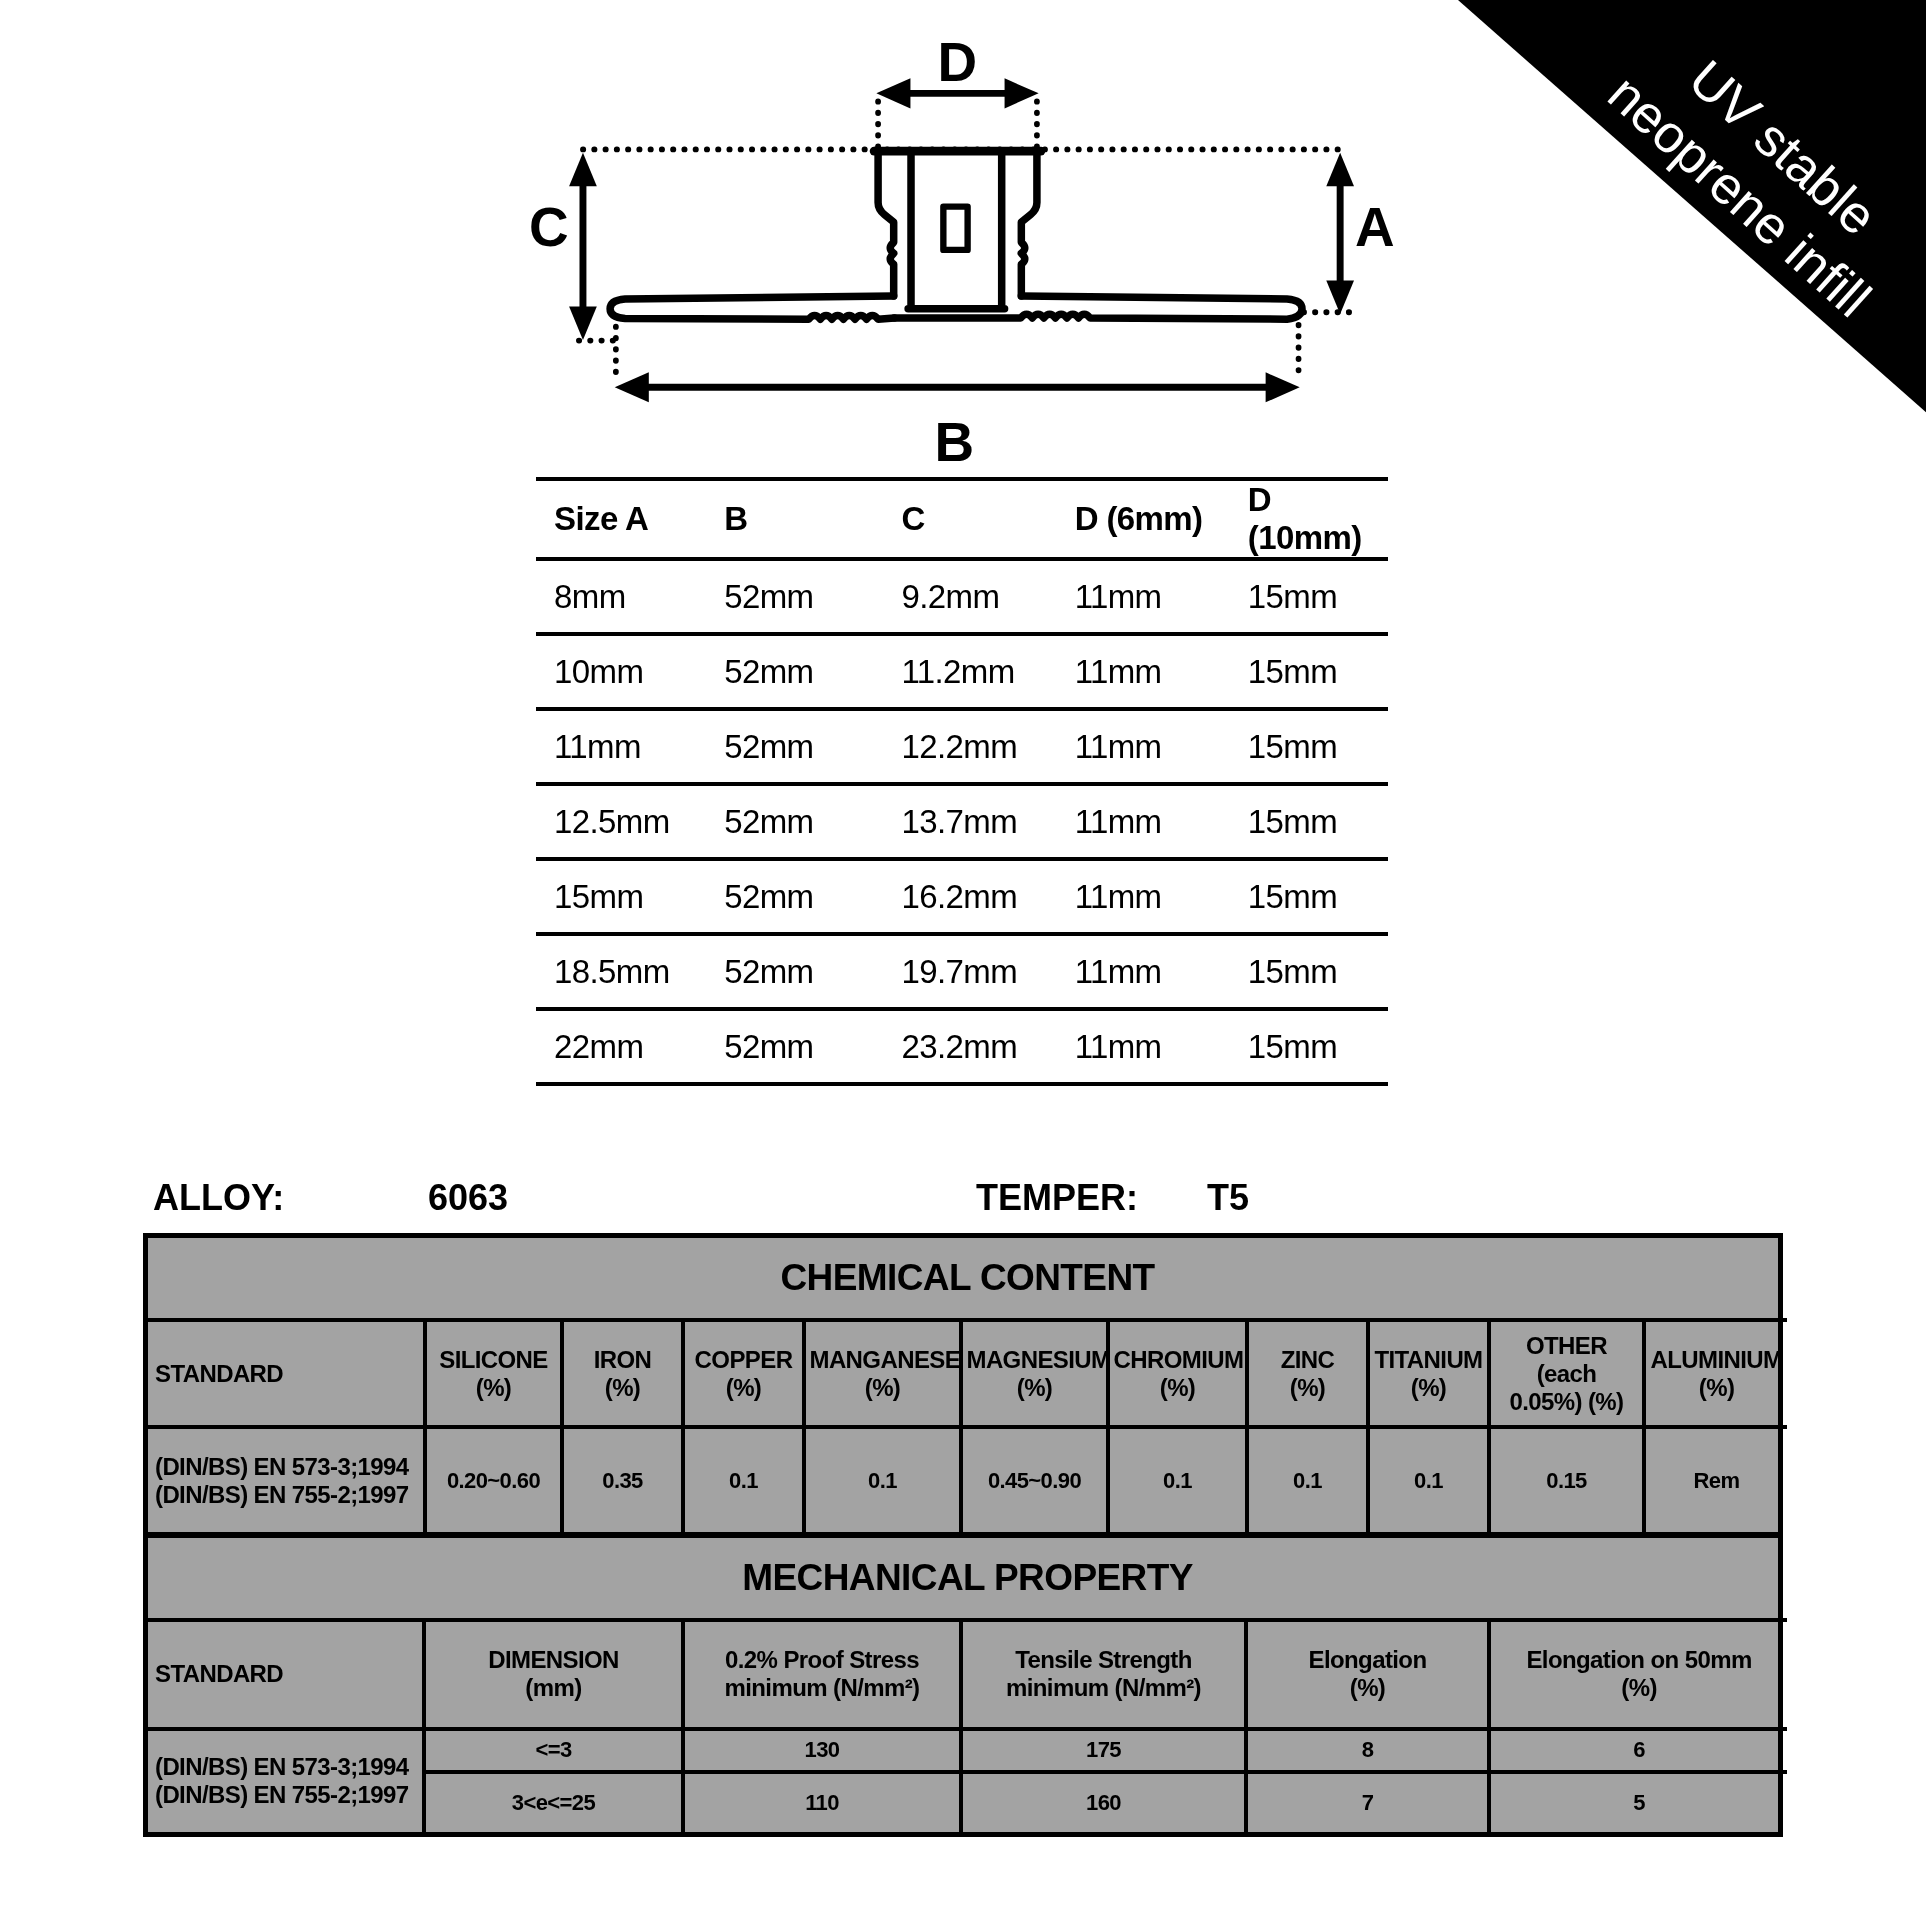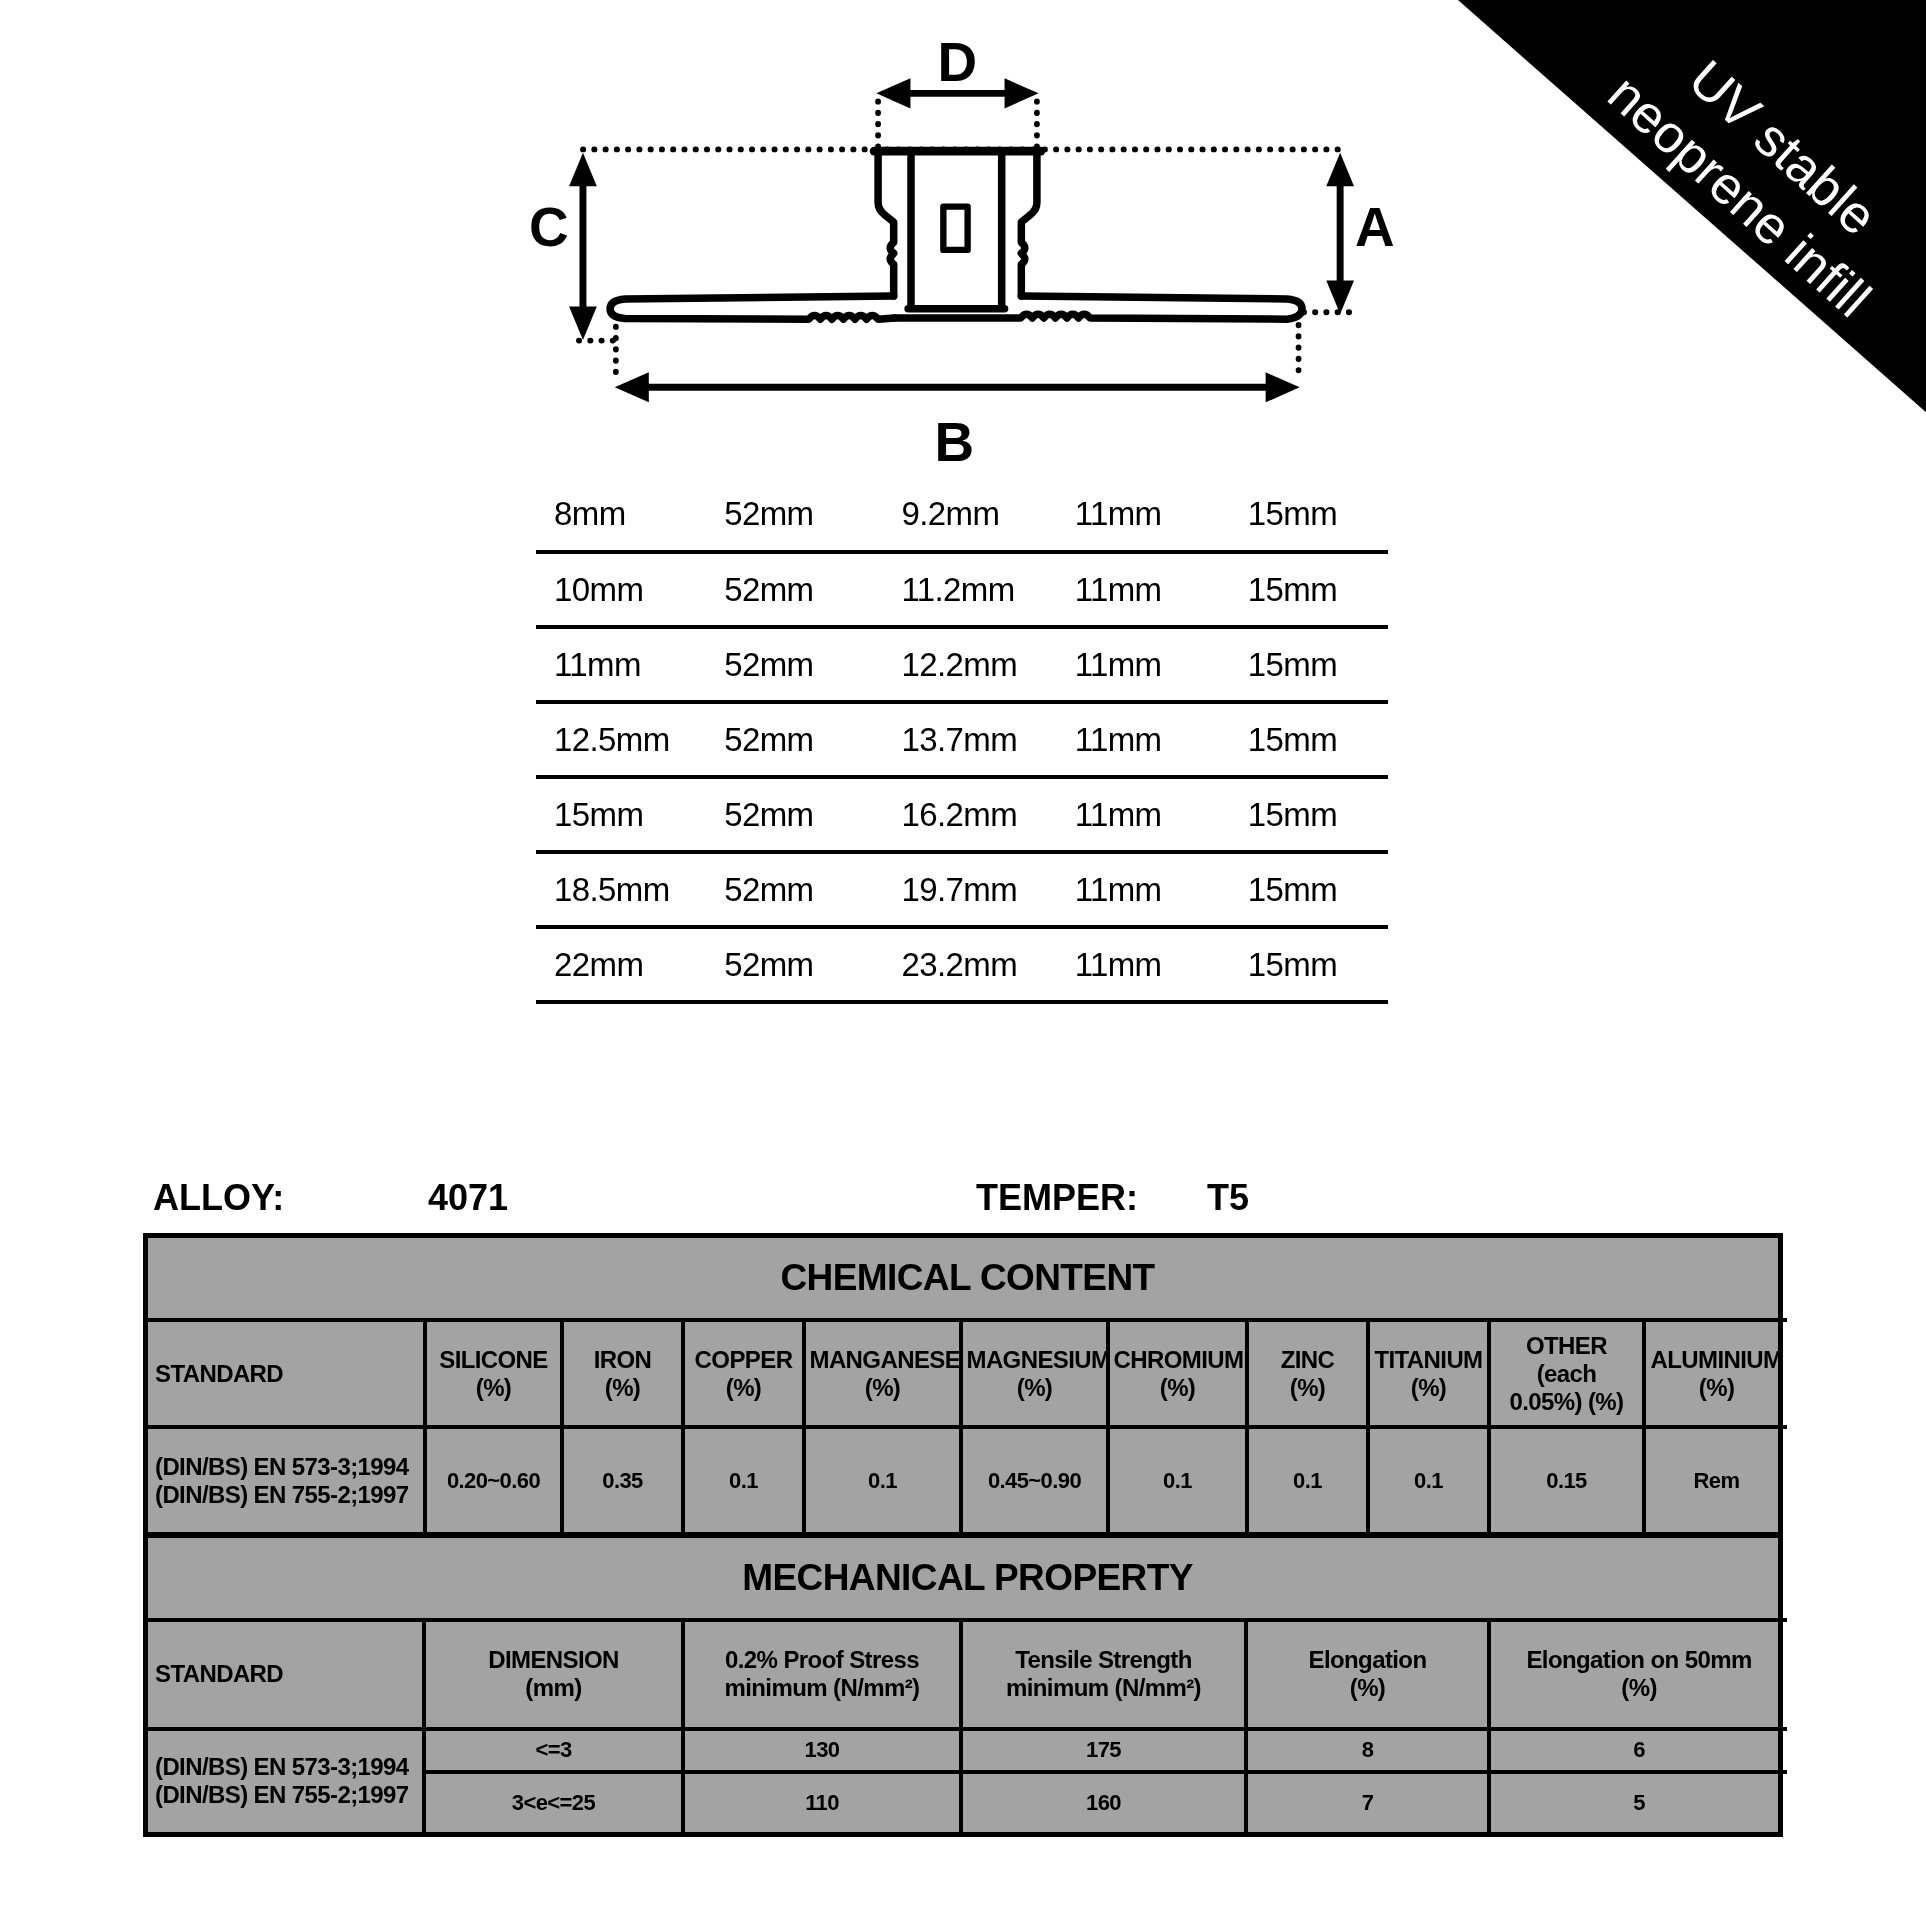--- a/index.html
+++ b/index.html
@@ -102,20 +102,27 @@
 
   <table class="dimtable">
     <colgroup>
         <col style="width:188px">
         <col style="width:177px">
         <col style="width:173px">
         <col style="width:173px">
         <col style="width:140px">
       </colgroup>
     <tbody>
+        <tr class="hdr toprule">
+      <th>Size A</th>
+      <th>B</th>
+      <th>C</th>
+      <th>D (6mm)</th>
+      <th>D (10mm)</th>
+    </tr>
     <tr>
       <td>8mm</td>
           <td>52mm</td>
           <td>9.2mm</td>
           <td>11mm</td>
           <td>15mm</td>
     </tr>
     <tr>
       <td>10mm</td>
           <td>52mm</td>
@@ -156,21 +163,21 @@
           <td>52mm</td>
           <td>23.2mm</td>
           <td>11mm</td>
           <td>15mm</td>
     </tr>
   </tbody>
     </table>
 
   <div class="alloyline">
     <span style="left:153px">ALLOY:</span>
-    <span style="left:428px">4071</span>
+    <span style="left:428px">6063</span>
     <span style="left:976px">TEMPER:</span>
     <span style="left:1207px">T5</span>
   </div>
 
   <div class="bigwrap">
     <table>
       <colgroup>
           <col style="width:277px">
           <col style="width:137px">
           <col style="width:121px">

